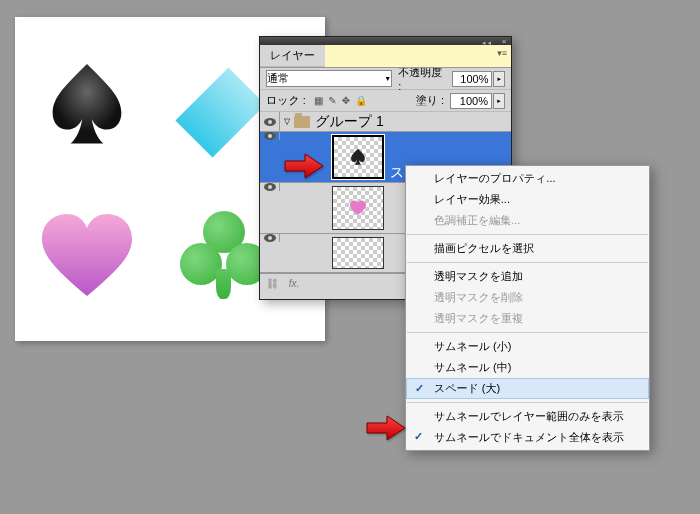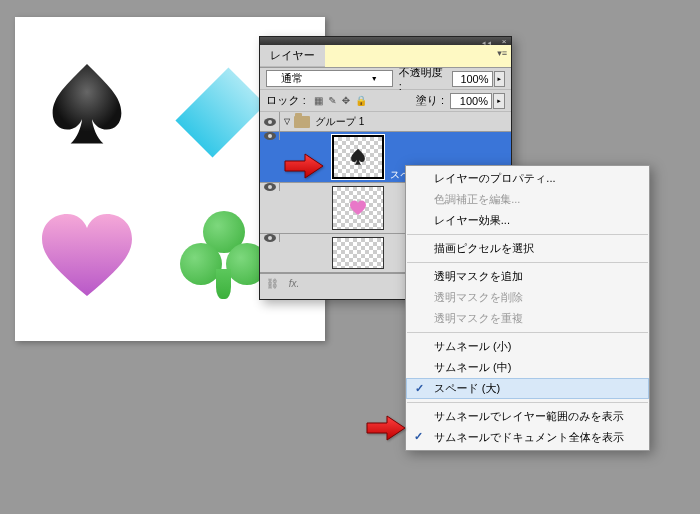--- a/index.html
+++ b/index.html
@@ -16,21 +16,21 @@
 
 .layers-panel { position: absolute; left: 259px; top: 36px; width: 253px; height: 264px; background: #d6d6d6; border: 1px solid #222; box-shadow: 4px 4px 10px rgba(0,0,0,0.3); }
 .panel-titlebar { height: 8px; background: linear-gradient(180deg, #555, #333); position: relative; }
 .panel-titlebar .tb-dots { position: absolute; right: 18px; top: 2px; color: #aaa; font-size: 7px; letter-spacing: 2px; }
 .panel-titlebar .tb-close { position: absolute; right: 2px; top: 0px; width: 10px; height: 8px; color: #ccc; font-size: 8px; text-align: center; cursor: pointer; }
 .panel-tab { display: inline-block; padding: 3px 10px; background: #d6d6d6; border-bottom: 1px solid #bbb; }
 .panel-tab-row { background: #fef9c3; border-bottom: 1px solid #999; position: relative; }
 .panel-menu-icon { position: absolute; right: 4px; top: 3px; cursor: pointer; font-size: 9px; color: #555; }
 .panel-row { display: flex; align-items: center; padding: 3px 6px; border-bottom: 1px solid #bbb; height: 22px; }
 .panel-row .lbl { margin-right: 4px; }
-.blend-select { width: 132px; height: 17px; background: #fff; border: 1px solid #888; display: inline-flex; align-items: center; justify-content: space-between; padding: 0 14px; }
+.blend-select { width: 132px; height: 17px; background: #fff; border: 1px solid #888; display: inline-flex; align-items: center; justify-content: space-between; padding: 0 0; }
 .blend-select .tri { font-size: 7px; }
 .opacity-box, .fill-box { width: 42px; height: 16px; background: #fff; border: 1px solid #888; display: inline-flex; align-items: center; justify-content: flex-end; padding: 0 3px; margin-left: 2px; }
 .arrow-btn { width: 12px; height: 16px; background: #e8e8e8; border: 1px solid #888; display: inline-flex; align-items: center; justify-content: center; font-size: 7px; margin-left: 1px; cursor: pointer; }
 .lock-icons { display: inline-flex; gap: 5px; margin-left: 4px; }
 .lock-icons span { font-size: 10px; color: #555; }
 
 .layer-list { background: #c8c8c8; max-height: 166px; overflow: hidden; }
 .layer-item { display: flex; align-items: center; border-bottom: 1px solid #9a9a9a; background: #d6d6d6; }
 .vis-col { width: 20px; height: 100%; border-right: 1px solid #9a9a9a; display: flex; align-items: center; justify-content: center; }
 .eye { width: 12px; height: 8px; background: #555; border-radius: 50%; position: relative; }
@@ -41,21 +41,21 @@
 .folder-icon { width: 16px; height: 12px; background: #c0a878; border-radius: 1px; margin-right: 5px; position: relative; }
 .folder-icon::before { content:''; position: absolute; top:-3px; left:1px; width:7px; height:3px; background:#c0a878; border-radius:1px 1px 0 0;}
 .thumb-row { min-height: 50px; align-items: flex-end; }
 .thumb-row.selected { background: #3a75d8; color: #fff; }
 .thumb-row .indent { width: 30px; }
 .thumbnail { width: 52px; height: 44px; background-image:
   linear-gradient(45deg,#ccc 25%,transparent 25%),linear-gradient(-45deg,#ccc 25%,transparent 25%),
   linear-gradient(45deg,transparent 75%,#ccc 75%),linear-gradient(-45deg,transparent 75%,#ccc 75%);
   background-size: 8px 8px; background-position:0 0,0 4px,4px -4px,-4px 0; background-color:#fff; border:1px solid #333; margin:3px 6px; display:flex; align-items:center; justify-content:center; position: relative; }
 .thumb-row.selected .thumbnail { border:2px solid #000; outline:1px solid #fff; }
-.thumb-name { font-size: 10px; }
+.thumb-name { font-size: 14px; }
 .panel-footer { height: 20px; background: #d6d6d6; border-top: 1px solid #999; display: flex; align-items: center; padding: 0 6px; gap: 10px; color: #777; font-size: 10px; }
 
 .red-arrow { position: absolute; z-index: 30; }
 .red-arrow svg { filter: drop-shadow(1px 1px 1px rgba(0,0,0,0.3)); }
 
 .context-menu { position: absolute; left: 405px; top: 165px; width: 245px; background: #f5f5f5; border: 1px solid #999; box-shadow: 3px 3px 12px rgba(0,0,0,0.35); z-index: 20; padding: 2px 0; }
 .menu-item { padding: 3px 13px 3px 28px; position: relative; cursor: pointer; white-space: nowrap; }
 .menu-item.highlighted { background: #d8e8f8; border: 1px solid #a8c8e8; padding: 2px 9px 2px 27px; }
 .menu-item.disabled { color: #999; cursor: default; }
 .menu-sep { height: 1px; background: #ccc; margin: 3px 1px; }
@@ -200,22 +200,22 @@
     </svg>
 </div>
 <div class="red-arrow" style="left:365px;top:414px">
   <svg width="42" height="28">
       <path d="M2 9 L22 9 L22 2 L40 14 L22 26 L22 19 L2 19 Z" fill="url(#ra)" stroke="#700" stroke-width="1"></path>
     </svg>
 </div>
 
 <div class="context-menu">
   <div class="menu-item">レイヤーのプロパティ...</div>
+  <div class="menu-item">レイヤー効果...</div>
   <div class="menu-item disabled">色調補正を編集...</div>
-  <div class="menu-item">レイヤー効果...</div>
   <div class="menu-sep"></div>
   <div class="menu-item">描画ピクセルを選択</div>
   <div class="menu-sep"></div>
   <div class="menu-item">透明マスクを追加</div>
   <div class="menu-item disabled">透明マスクを削除</div>
   <div class="menu-item disabled">透明マスクを重複</div>
   <div class="menu-sep"></div>
   <div class="menu-item">サムネール (小)</div>
   <div class="menu-item">サムネール (中)</div>
   <div class="menu-item highlighted">

